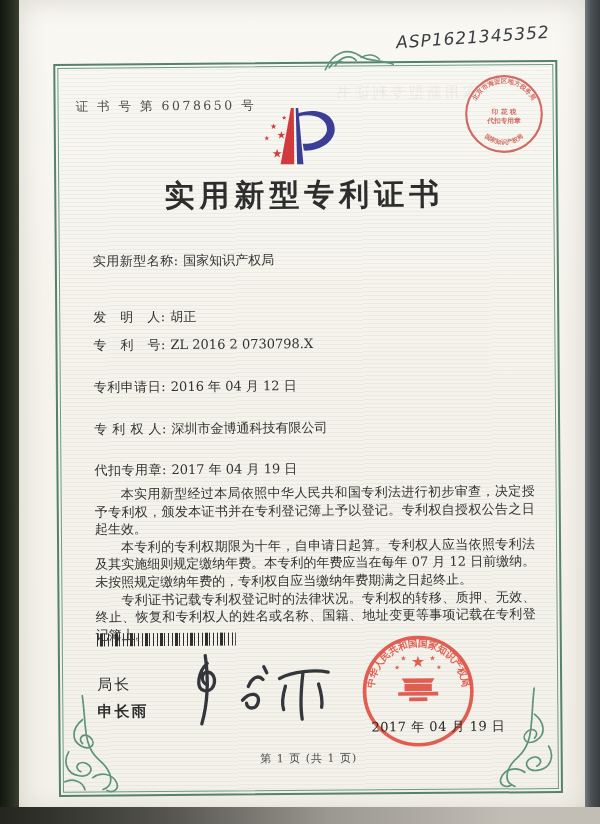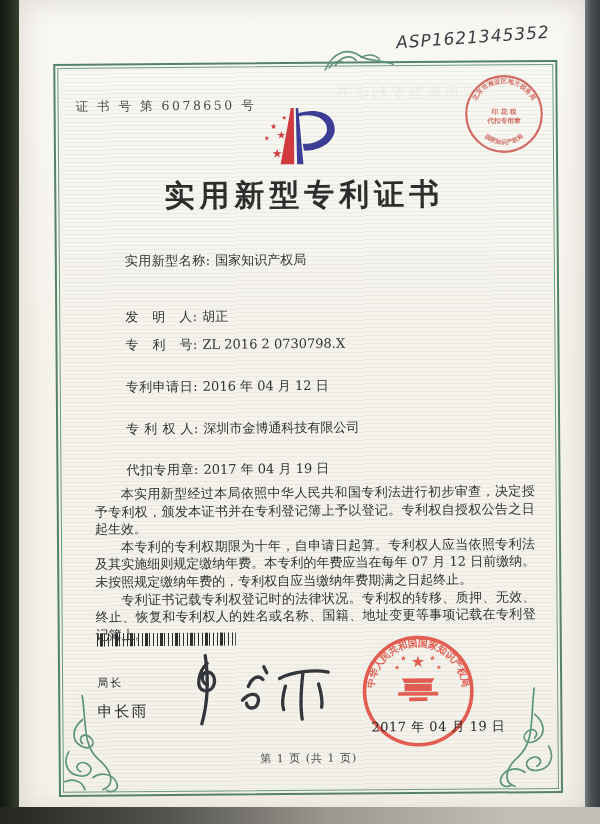--- a/index.html
+++ b/index.html
@@ -25,32 +25,32 @@
   .txt{position:absolute;color:#3a3a3a;}
   .cert-no{left:78px;top:97px;font-size:12.5px;letter-spacing:2.5px;color:#4c4c4c;}
   .handwritten{left:396px;top:27px;font-size:17px;color:#3a3f45;
     font-family:"DejaVu Sans",sans-serif;font-style:italic;letter-spacing:1px;
     transform:rotate(-4deeg);transform:rotate(-4deg);z-index:30;}
   .ghost-title{left:180px;top:84px;width:300px;font-size:15px;letter-spacing:3px;
     color:#555;opacity:.07;transform:scaleX(-1);}
   .title{left:56px;top:175px;width:500px;text-align:center;font-size:30px;font-weight:bold;
     letter-spacing:5px;color:#2d2d2d;}
   .field{left:94px;font-size:13px;color:#333;white-space:nowrap;}
-  .field .lab{letter-spacing:.5px;margin-left:32px;}
+  .field .lab{letter-spacing:.5px;}
   .paras{left:94px;top:484px;width:440px;font-size:13px;line-height:17.6px;
     text-align:justify;color:#333;}
   .paras p{margin:0;text-indent:2em;}
   .barcode{left:95px;top:632px;width:139px;height:13px;z-index:5;
     background-image:repeating-linear-gradient(90deg,
       #2e2e2e 0px,#2e2e2e 1.5px,rgba(0,0,0,0) 1.5px,rgba(0,0,0,0) 3px,
       #2e2e2e 3px,#2e2e2e 6px,rgba(0,0,0,0) 6px,rgba(0,0,0,0) 7.5px,
       #2e2e2e 7.5px,#2e2e2e 8.5px,rgba(0,0,0,0) 8.5px,rgba(0,0,0,0) 11px,
       #2e2e2e 11px,#2e2e2e 12.5px,rgba(0,0,0,0) 12.5px,rgba(0,0,0,0) 15px);}
-  .signer-title{left:95px;top:674px;font-size:11px;color:#2f2f2f;letter-spacing:2px;}
-  .signer-name{left:95px;top:701px;font-size:15px;color:#2f2f2f;letter-spacing:2px;}
+  .signer-title{left:95px;top:674px;font-size:15px;color:#2f2f2f;letter-spacing:2px;}
+  .signer-name{left:95px;top:701px;font-size:15px;color:#2f2f2f;letter-spacing:2px;font-weight:bold;}
   .seal-date{left:369px;top:719px;font-size:13px;color:#262626;letter-spacing:.5px;z-index:22;}
   .footer-page{left:56px;top:751px;width:500px;text-align:center;font-size:11px;
     letter-spacing:1px;color:#4a4a4a;}
   .abs{position:absolute;}
   svg text{font-family:"DejaVu Serif",serif;}
 </style>
 </head>
 <body>
 
 <div class="photo">

